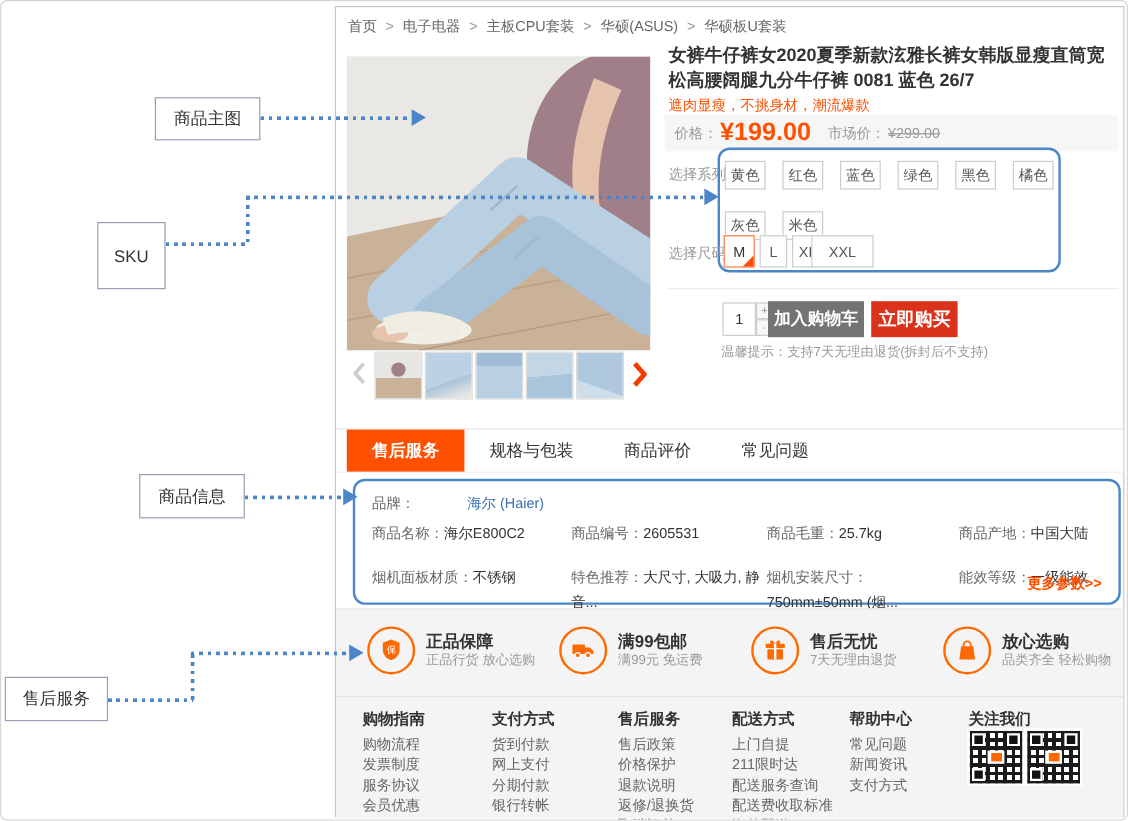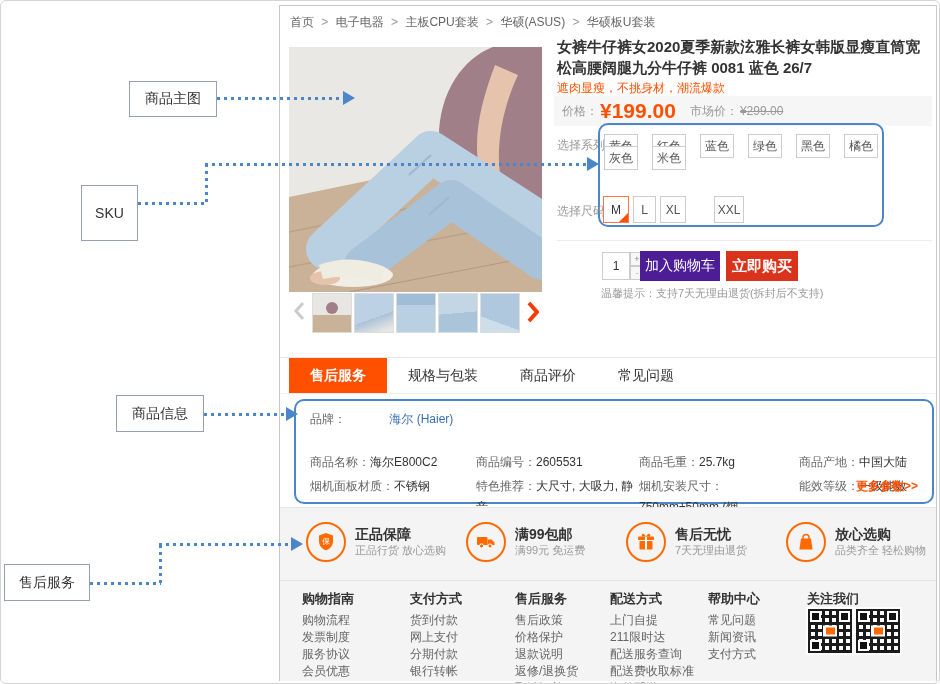--- a/index.html
+++ b/index.html
@@ -44,50 +44,50 @@
   #price-bar { left:274px; top:90px; width:378px; height:30px; background:#f6f6f6; display:flex; align-items:center; padding-left:8px; }
   #price-bar .lbl { font-size:12px; color:#999; }
   #price-bar .price { font-size:21px; font-weight:bold; color:#ff5000; margin:0 14px 0 2px; }
   #price-bar .market { font-size:12px; color:#999; text-decoration:line-through; margin-left:2px; }
 
   .sel-lbl { font-size:12px; color:#999; }
   #series-label { left:277px; top:131px; } #size-label { left:277px; top:197px; }
   #sku-box { left:318px; top:117px; width:286px; height:104px; border:2px solid #4a86c8; border-radius:10px; }
   .chip { position:absolute; height:24px; border:1px solid #ccc; background:#fff; font-size:12px; color:#555;
     display:flex; align-items:center; justify-content:center; cursor:pointer; }
-  .crow1 { top:128px; } .crow2 { top:140px;font-family:Liberation Serif, serif; }
+  .crow1 { top:128px; } .crow2 { top:170px;font-family:Liberation Serif, serif; }
   .c0{left:324px;width:34px;} .c1{left:372px;width:34px;} .c2{left:420px;width:34px;}
   .c3{left:468px;width:34px;} .c4{left:516px;width:34px;} .c5{left:564px;width:34px;}
   .c6{left:324px;width:34px;} .c7{left:372px;width:34px;}
   .schip { position:absolute; top:190px; height:27px; border:1px solid #ccc; background:#fff; font-size:12px; color:#555;
     display:flex; align-items:center; justify-content:center; cursor:pointer; }
-  .s0{left:323px;width:26px;} .s1{left:353px;width:23px;} .s2{left:380px;width:26px;} .s3{left:434px;width:30px;}
+  .s0{left:323px;width:26px;} .s1{left:353px;width:23px;} .s2{left:380px;width:26px;} .s3{left:396px;width:52px;}
   .schip.selected { border:1px solid #ff7744; color:#333; }
   .schip.selected::after { content:""; position:absolute; right:0; bottom:0; width:0; height:0;
     border-left:9px solid transparent; border-bottom:9px solid #ff5000; }
 
   #buy-divider { left:277px; top:234px; width:375px; height:1px; background:#ececec; }
   #qty-input { left:322px; top:246px; width:28px; height:28px; border:1px solid #ccc; text-align:center; font-size:12px; color:#333; }
   .stp { position:absolute; left:350px; width:14px; height:14px; border:1px solid #ccc; background:#f7f7f7;
     font-size:9px; color:#888; display:flex; align-items:center; justify-content:center; cursor:pointer; }
   #stp-up { top:246px; } #stp-dn { top:260px; color:#bbb; }
-  #btn-cart { left:360px; top:245px; width:80px; height:30px; background:#4c1d95; color:#fff; border:none; font-size:14px; font-weight:normal; cursor:pointer; }
+  #btn-cart { left:360px; top:245px; width:80px; height:30px; background:#737373; color:#fff; border:none; font-size:14px; font-weight:bold; cursor:pointer; }
   #btn-buy  { left:446px; top:245px; width:72px; height:30px; background:#d9331c; color:#fff; border:none; font-size:15px; font-weight:bold; cursor:pointer; }
   #tip { left:321px; top:280px; font-size:11px; color:#999; }
 
   
   #tabbar { left:0; top:351px; width:656px; height:37px; border-top:1px solid #e8e8e8; border-bottom:1px solid #efefef; background:#fff; display:flex; align-items:stretch; padding-left:9px; }
   .tab { display:flex; align-items:center; padding:0 21px; font-size:14px; color:#333; cursor:pointer; }
   .tab.active { background:#ff5000; color:#fff; font-weight:bold; }
 
   
   #info-box { left:14px; top:393px; width:640px; height:105px; border:2px solid #4a86c8; border-radius:10px; padding:10px 14px 0 14px; }
   #brand-line { font-size:12px; color:#666; }
   #brand-link { color:#3a70b0; cursor:pointer;margin-left:40px; }
-  #info-grid { margin-top:24px; display:grid; grid-template-columns:166px 163px 160px 1fr; row-gap:3px; line-height:21px; font-size:12px; }
+  #info-grid { margin-top:6px; display:grid; grid-template-columns:166px 163px 160px 1fr; row-gap:16px; line-height:21px; font-size:12px; }
   .cell .k { color:#666; } .cell .v { color:#333; }
   #more-link { position:absolute; right:14px; bottom:7px; font-size:12px; font-weight:bold; color:#ff5000; cursor:pointer; }
 
   
   #bottom { left:0; top:501px; width:656px; height:174px; background:#f4f4f4; border-top:1px solid #e9e9e9; }
   #svc-divider { left:0; top:574px; width:656px; height:1px; background:#e3e3e3; }
   .svc { position:absolute; top:516px; display:flex; align-items:center; }
   .svc .ring { width:40px; height:40px; border:2px solid #ff6a00; border-radius:50%; background:transparent;
     display:flex; align-items:center; justify-content:center; position:relative; flex:0 0 auto; }
   .svc .txt { margin-left:9px; }

